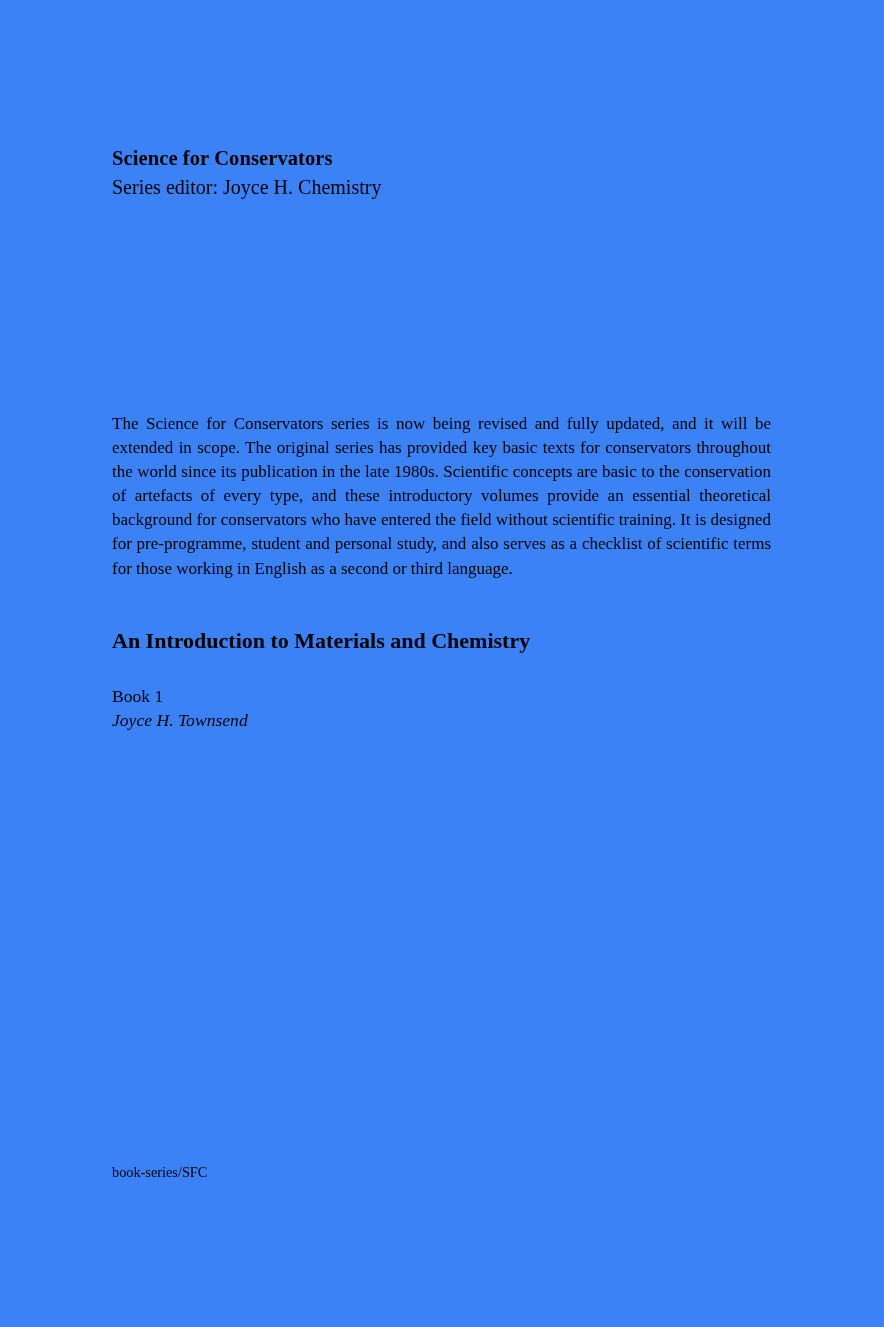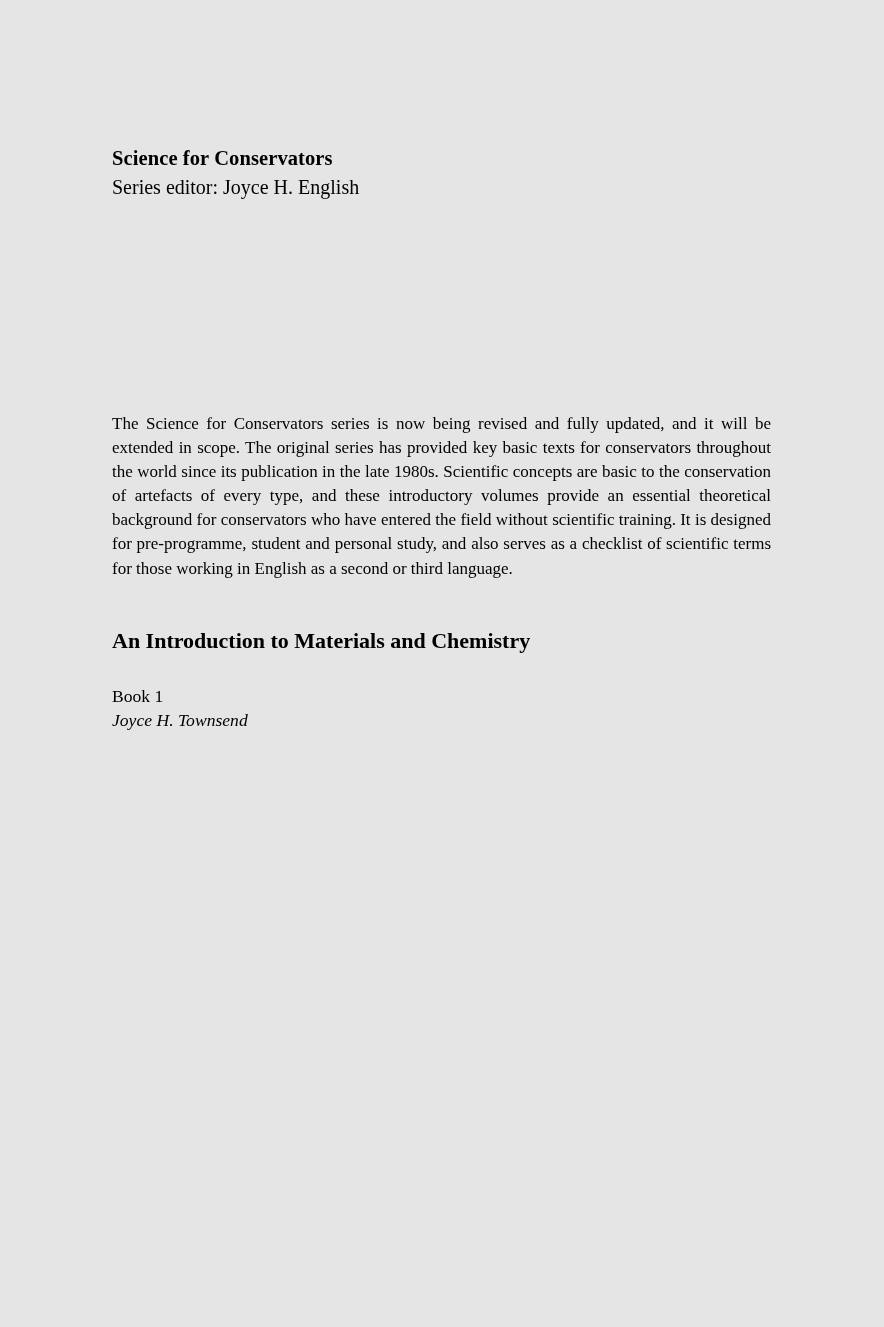--- a/index.html
+++ b/index.html
@@ -14,21 +14,21 @@
     font-family: "Liberation Serif", "DejaVu Serif", serif;
     color: #000000;
     overflow: hidden;
   }
   .page {
     position: absolute;
     left: 0;
     top: 0;
     width: 884px;
     height: 1327px;
-    background: #e5e5e5;
+    background: #3b82f6;
   }
   .content {
     position: absolute;
     left: 112px;
     top: 0;
     width: 660px;
   }
 
   
   .series-title {
@@ -100,27 +100,28 @@
   }
 </style>
 </head>
 <body>
 
 <div class="page">
   <div class="content">
 
     <div class="series-title">Science for Conservators</div>
 
-    <div class="series-editor">Series editor: Joyce H. English</div>
+    <div class="series-editor">Series editor: Joyce H. Chemistry</div>
 
     <div class="series-desc">The Science for Conservators series is now being revised and fully updated, and it will be extended in scope. The original series has provided key basic texts for conservators throughout the world since its publication in the late 1980s. Scientific concepts are basic to the conservation of artefacts of every type, and these introductory volumes provide an essential theoretical background for conservators who have entered the field without scientific training. It is designed for pre-programme, student and personal study, and also serves as a checklist of scientific terms for those working in English as a second or third language.</div>
 
     <div class="book-block">
       <div class="book-title">An Introduction to Materials and Chemistry</div>
       <div class="book-number">Book 1</div>
       <div class="book-author">Joyce H. Townsend</div>
     </div>
 
     <div class="footer-note">
+      <span class="line2">book-series/SFC</span>
     </div>
 
   </div>
 </div>
 
 </body></html>

